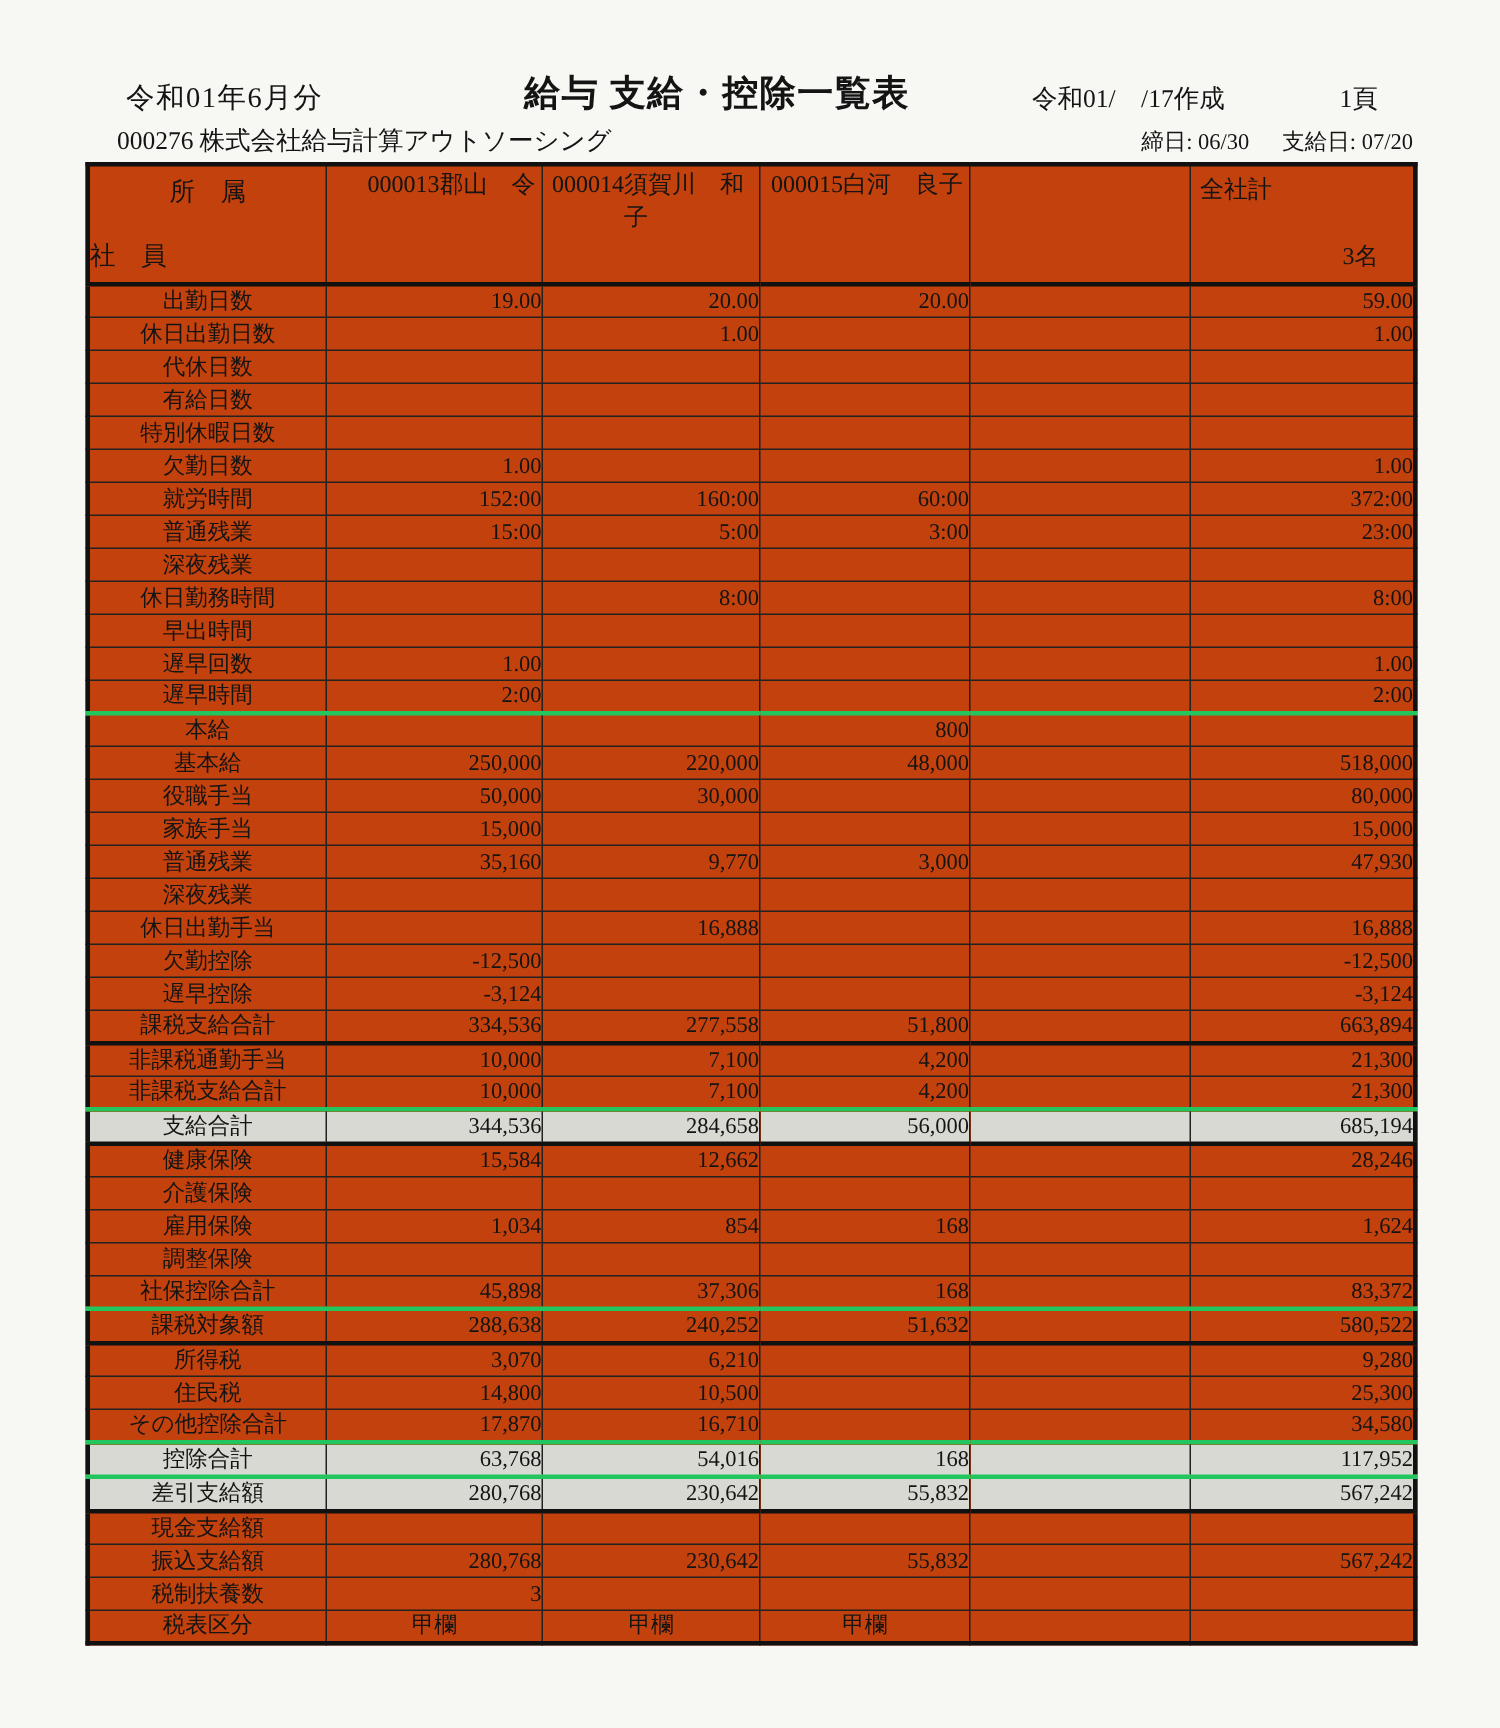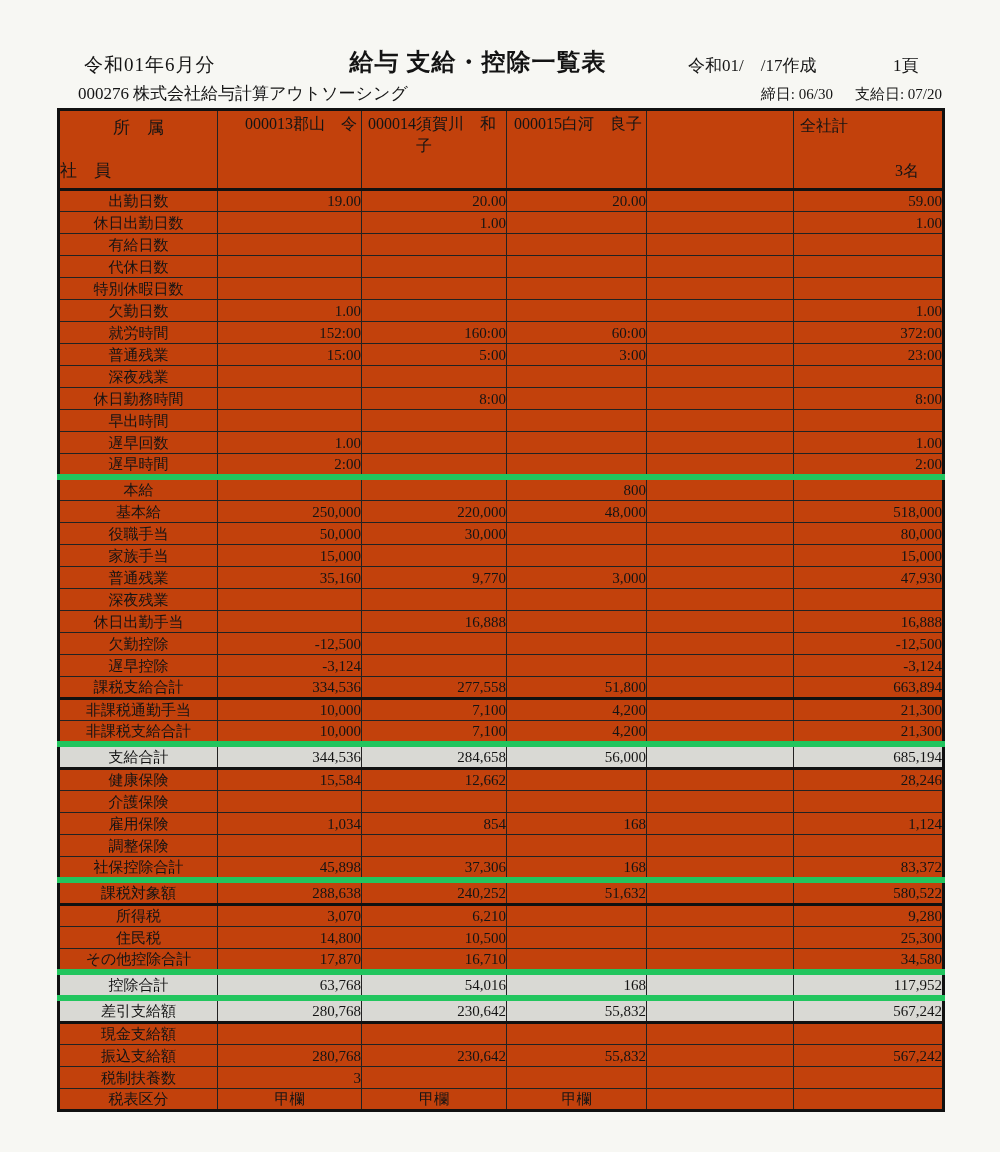--- a/index.html
+++ b/index.html
@@ -49,21 +49,21 @@
   .total-cell { position:relative; font-size:16px; }
   .total-top    { position:absolute; top:5px; left:6px; }
   .total-bottom { position:absolute; bottom:6px; right:23px; }
 
   .sheet tbody td { height:22px; padding:0; font-size:15px; line-height:20px; white-space:nowrap; }
   td.lab { text-align:center;  padding-left:4px;  padding-right:2px; font-size:16px; }
   td.val { text-align:right; padding-right:7px; padding-left:2px; }
   td.ctr { text-align:center; padding:0; }
 
   tr.shaded td { background:#d9d9d4; }
-  tr.ttop  td { border-top:6px solid #22c55e;margin-top:48px; }
+  tr.ttop  td { border-top:3px solid #22c55e;margin-top:48px; }
   tr.tbot  td { border-bottom:3px solid #111; }
 </style>
 </head>
 <body>
 
 <div class="page">
 
   <div class="hdr-period">令和01年6月分</div>
   <div class="hdr-title">給与 支給・控除一覧表</div>
   <div class="hdr-created">令和01/　/17作成</div>
@@ -129,29 +129,29 @@
         </tr>
         <tr>
           <td class="lab">休日出勤日数</td>
           <td class="val"></td>
           <td class="val">1.00</td>
           <td class="val"></td>
           <td class="val"></td>
           <td class="val">1.00</td>
         </tr>
         <tr>
+          <td class="lab">代休日数</td>
+          <td class="val"></td>
+          <td class="val"></td>
+          <td class="val"></td>
+          <td class="val"></td>
+          <td class="val"></td>
+        </tr>
+        <tr>
           <td class="lab">有給日数</td>
-          <td class="val"></td>
-          <td class="val"></td>
-          <td class="val"></td>
-          <td class="val"></td>
-          <td class="val"></td>
-        </tr>
-        <tr>
-          <td class="lab">代休日数</td>
           <td class="val"></td>
           <td class="val"></td>
           <td class="val"></td>
           <td class="val"></td>
           <td class="val"></td>
         </tr>
         <tr>
           <td class="lab">特別休暇日数</td>
           <td class="val"></td>
           <td class="val"></td>
@@ -342,21 +342,21 @@
           <td class="val"></td>
           <td class="val"></td>
           <td class="val"></td>
         </tr>
         <tr>
           <td class="lab">雇用保険</td>
           <td class="val">1,034</td>
           <td class="val">854</td>
           <td class="val">168</td>
           <td class="val"></td>
-          <td class="val">1,124</td>
+          <td class="val">1,624</td>
         </tr>
         <tr>
           <td class="lab">調整保険</td>
           <td class="val"></td>
           <td class="val"></td>
           <td class="val"></td>
           <td class="val"></td>
           <td class="val"></td>
         </tr>
         <tr>

